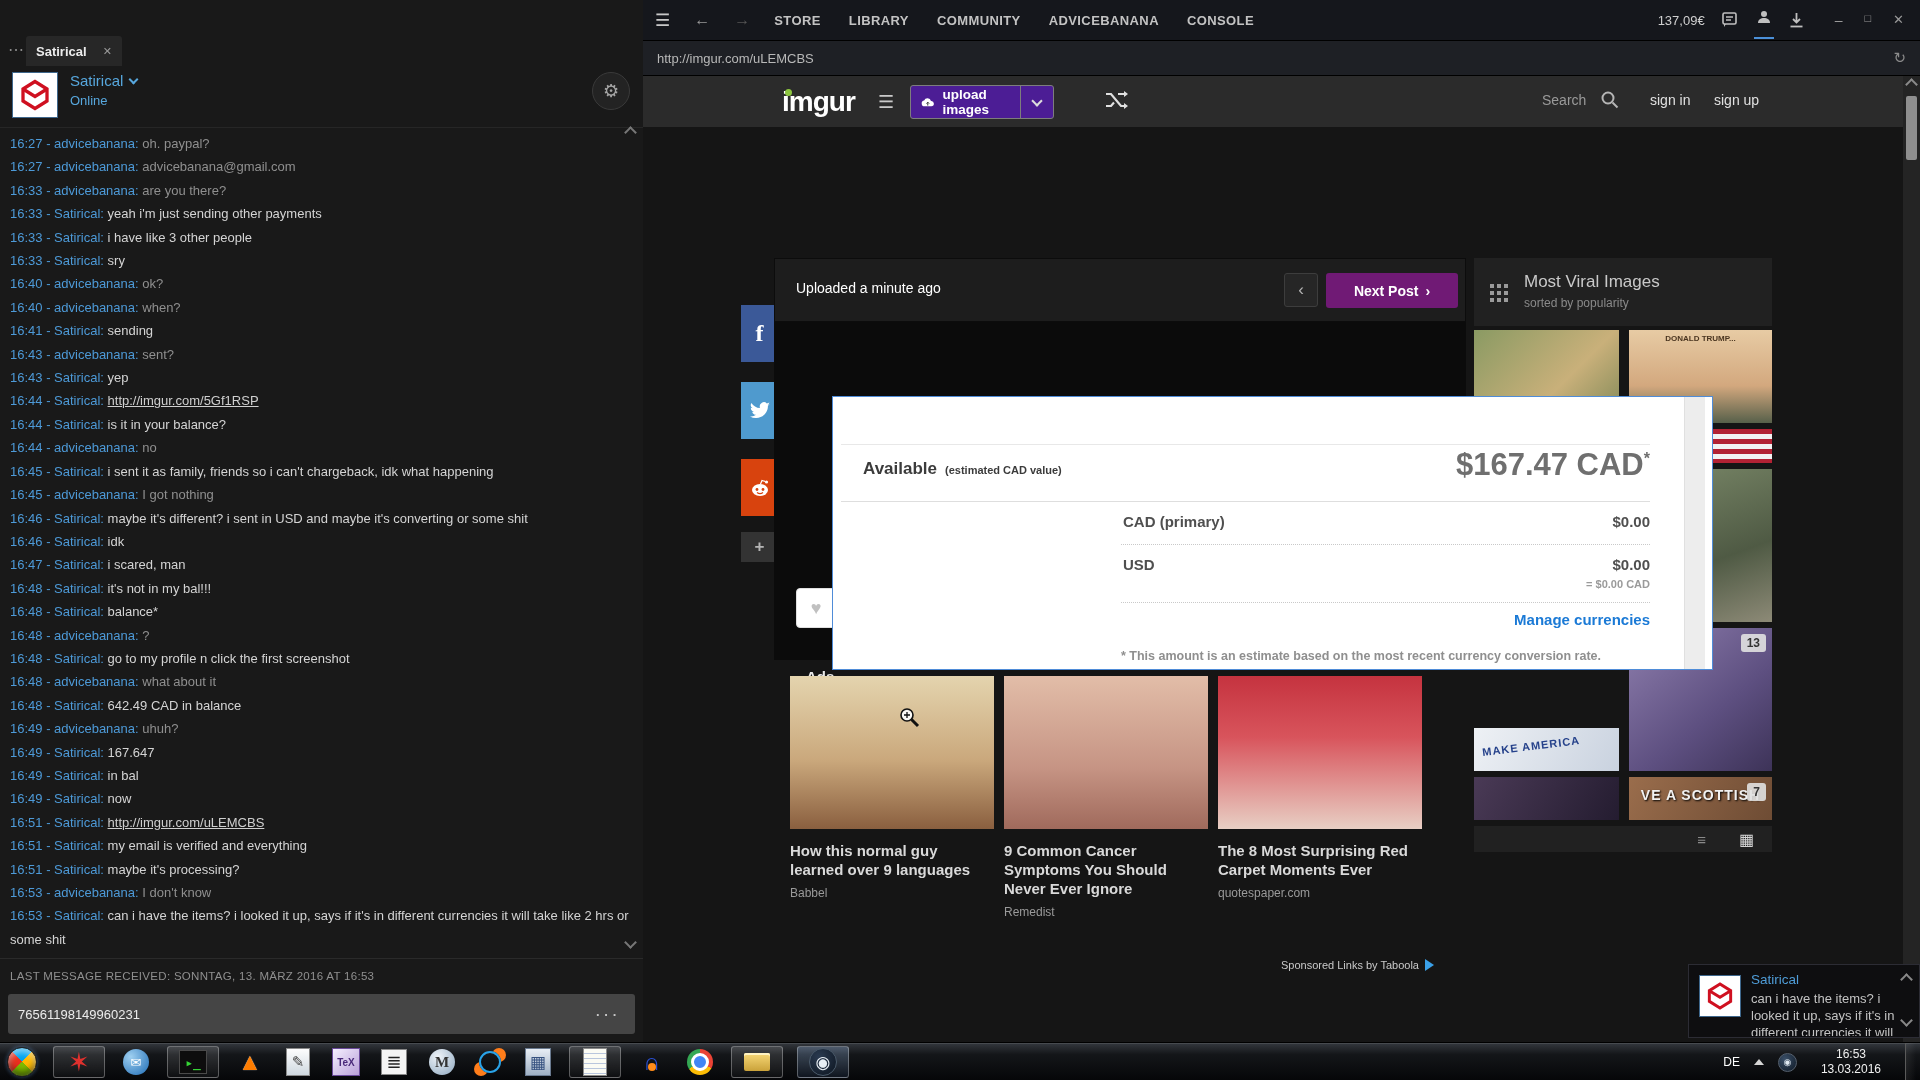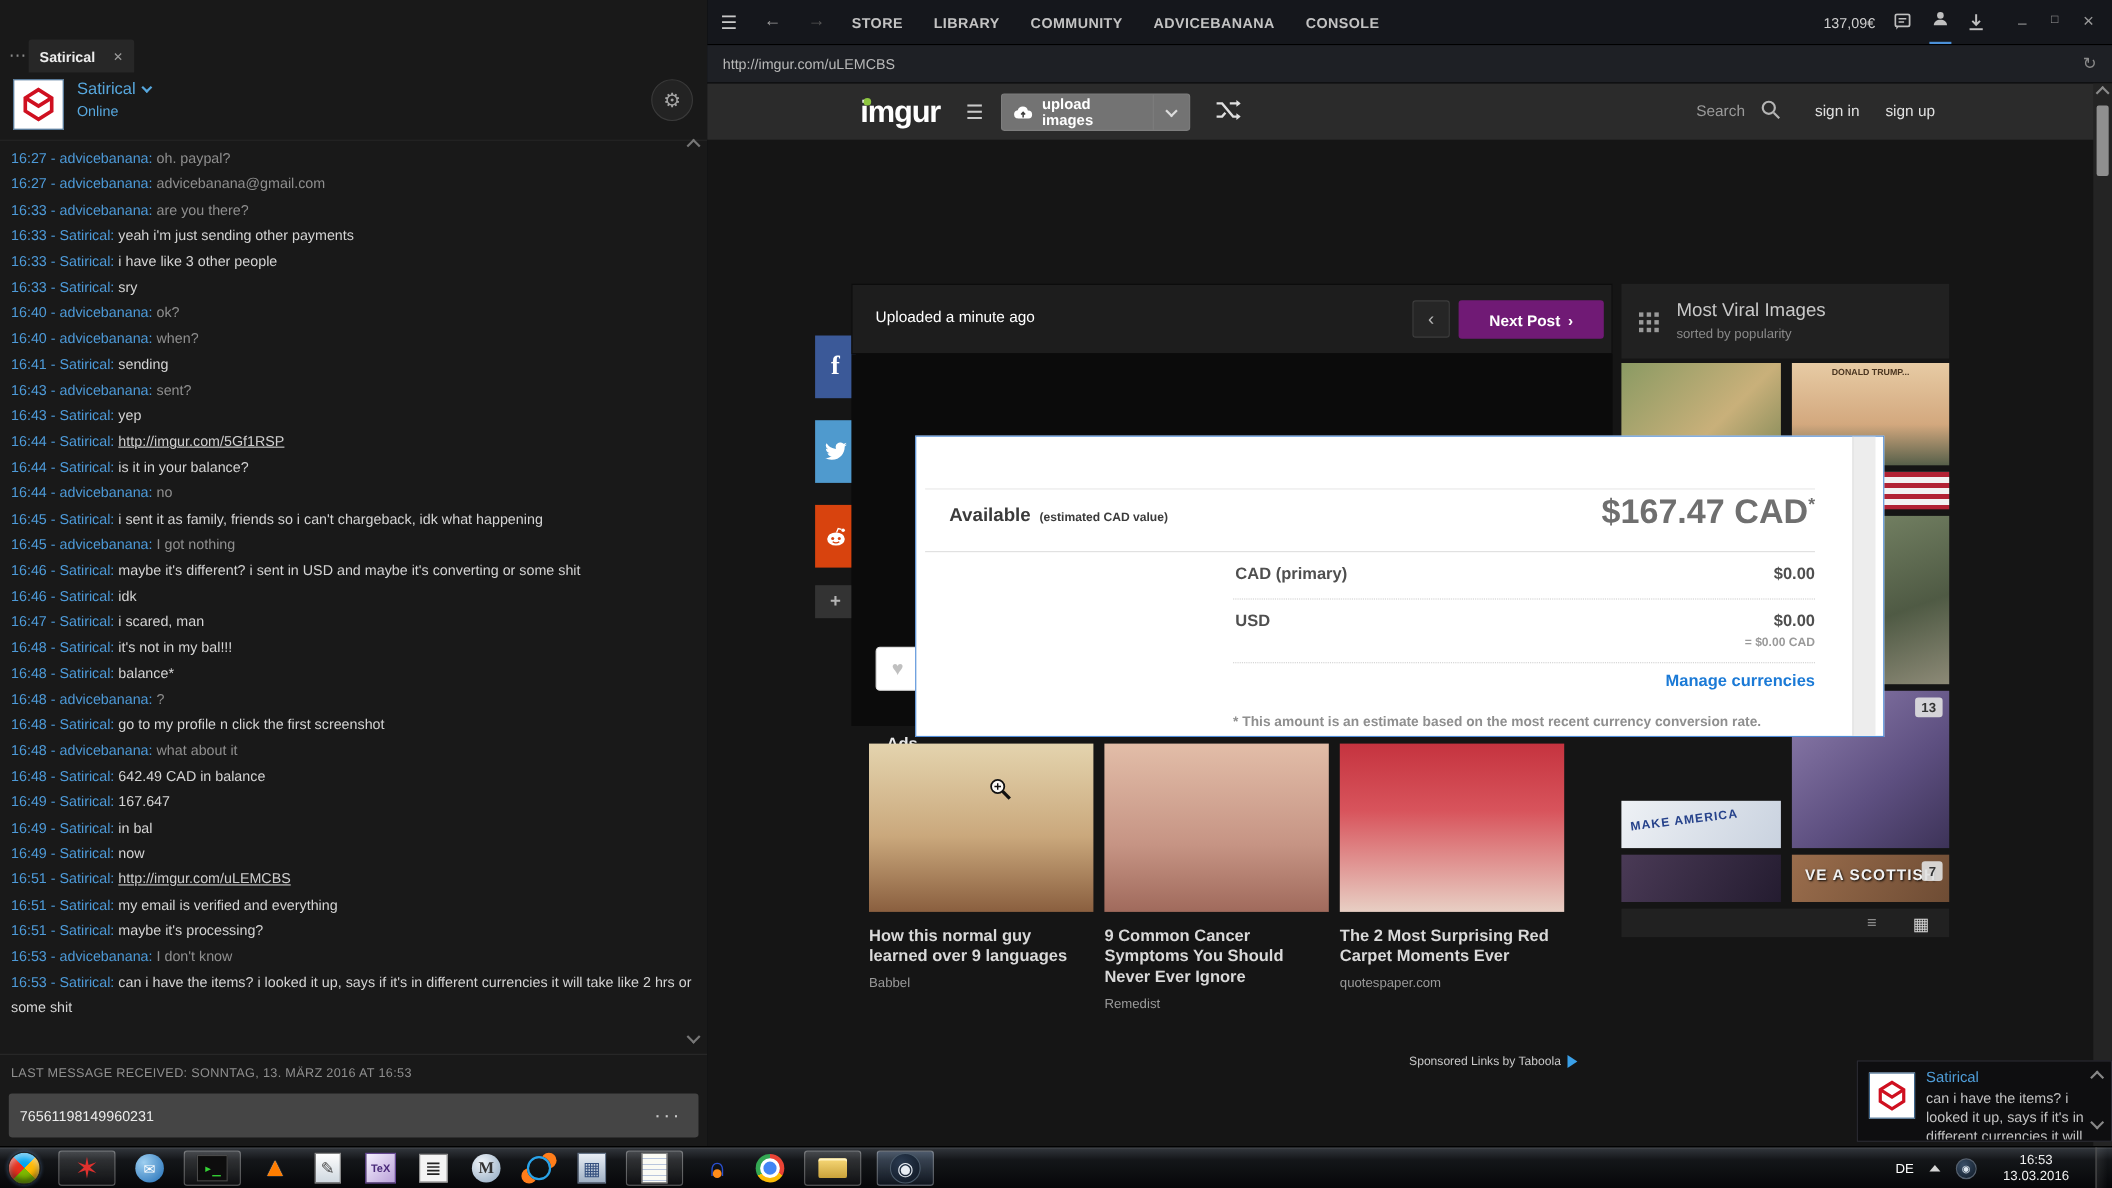--- a/index.html
+++ b/index.html
@@ -58,21 +58,21 @@
              box-sizing:border-box;display:flex;align-items:center;padding:0 14px;}
   .sb-url{color:#b8b8b8;font-size:13px;flex:1;}
   .sb-refresh{color:#8a8a8a;font-size:15px;}
 
   
   .page{left:643px;top:76px;width:1277px;height:966px;background:#151515;}
   .imgur-header{left:643px;top:76px;width:1277px;height:51px;background:#2b2b2b;}
   .imgur-logo{left:782px;top:86px;color:#fff;font-size:28px;font-weight:700;letter-spacing:-1px;}
   .imgur-logo-dot{left:785px;top:89px;width:7px;height:7px;border-radius:50%;background:#8dc63f;}
   .imgur-hamb{left:878px;top:91px;color:#c9c9c9;font-size:18px;}
-  .upload-btn{left:910px;top:85px;width:172px;height:34px;border:1px solid #7d7d7d;border-radius:3px;background:#737373;
+  .upload-btn{left:910px;top:85px;width:144px;height:34px;border:1px solid #7d7d7d;border-radius:3px;background:#4c1d95;
               box-sizing:border-box;display:flex;align-items:center;}
   .upload-main{display:flex;align-items:center;gap:8px;padding:0 10px;flex:1;}
   .upload-label{color:#fff;font-size:13.5px;font-weight:700;}
   .upload-caret{width:32px;height:100%;border-left:1px solid #7d7d7d;display:flex;align-items:center;justify-content:center;color:#ddd;}
   .upload-caret .chev{width:6px;height:6px;margin-top:-2px;}
   .shuffle-ico{left:1104px;top:89px;}
   .imgur-search{left:1542px;top:92px;color:#9a9a9a;font-size:14px;}
   .search-ico{left:1600px;top:90px;}
   .signin{left:1650px;top:92px;color:#e0e0e0;font-size:14px;}
   .signup{left:1714px;top:92px;color:#e0e0e0;font-size:14px;}
@@ -266,20 +266,21 @@
         <div class="msg"><span class="mt">16:45 - advicebanana: </span><span class="mb other">I got nothing</span></div>
         <div class="msg"><span class="mt">16:46 - Satirical: </span><span class="mb self">maybe it's different? i sent in USD and maybe it's converting or some shit</span></div>
         <div class="msg"><span class="mt">16:46 - Satirical: </span><span class="mb self">idk</span></div>
         <div class="msg"><span class="mt">16:47 - Satirical: </span><span class="mb self">i scared, man</span></div>
         <div class="msg"><span class="mt">16:48 - Satirical: </span><span class="mb self">it's not in my bal!!!</span></div>
         <div class="msg"><span class="mt">16:48 - Satirical: </span><span class="mb self">balance*</span></div>
         <div class="msg"><span class="mt">16:48 - advicebanana: </span><span class="mb other">?</span></div>
         <div class="msg"><span class="mt">16:48 - Satirical: </span><span class="mb self">go to my profile n click the first screenshot</span></div>
         <div class="msg"><span class="mt">16:48 - advicebanana: </span><span class="mb other">what about it</span></div>
         <div class="msg"><span class="mt">16:48 - Satirical: </span><span class="mb self">642.49 CAD in balance</span></div>
+        <div class="msg"><span class="mt">16:49 - advicebanana: </span><span class="mb other">uhuh?</span></div>
         <div class="msg"><span class="mt">16:49 - Satirical: </span><span class="mb self">167.647</span></div>
         <div class="msg"><span class="mt">16:49 - Satirical: </span><span class="mb self">in bal</span></div>
         <div class="msg"><span class="mt">16:49 - Satirical: </span><span class="mb self">now</span></div>
         <div class="msg"><span class="mt">16:51 - Satirical: </span><span class="mb self link">http://imgur.com/uLEMCBS</span></div>
         <div class="msg"><span class="mt">16:51 - Satirical: </span><span class="mb self">my email is verified and everything</span></div>
         <div class="msg"><span class="mt">16:51 - Satirical: </span><span class="mb self">maybe it's processing?</span></div>
         <div class="msg"><span class="mt">16:53 - advicebanana: </span><span class="mb other">I don't know</span></div>
         <div class="msg"><span class="mt">16:53 - Satirical: </span><span class="mb self">can i have the items? i looked it up, says if it's in different currencies it will take like 2 hrs or some shit</span></div>
       </div>
     <span class="abs chat-scroll-up chev up"></span>
@@ -447,21 +448,21 @@
         <div class="ad-title">How this normal guy learned over 9 languages</div>
         <div class="ad-src">Babbel</div>
       </div>
       <div class="ad ad1">
         <div class="ad-img"></div>
         <div class="ad-title">9 Common Cancer Symptoms You Should Never Ever Ignore</div>
         <div class="ad-src">Remedist</div>
       </div>
       <div class="ad ad2">
         <div class="ad-img"></div>
-        <div class="ad-title">The 2 Most Surprising Red Carpet Moments Ever</div>
+        <div class="ad-title">The 8 Most Surprising Red Carpet Moments Ever</div>
         <div class="ad-src">quotespaper.com</div>
       </div>
     </div>
   <div class="abs taboola">
     <span>Sponsored Links by Taboola</span>
     <span class="tab-play"></span>
   </div>
 
   <div class="abs overlay">
     <div class="ov ov-strip"></div>

